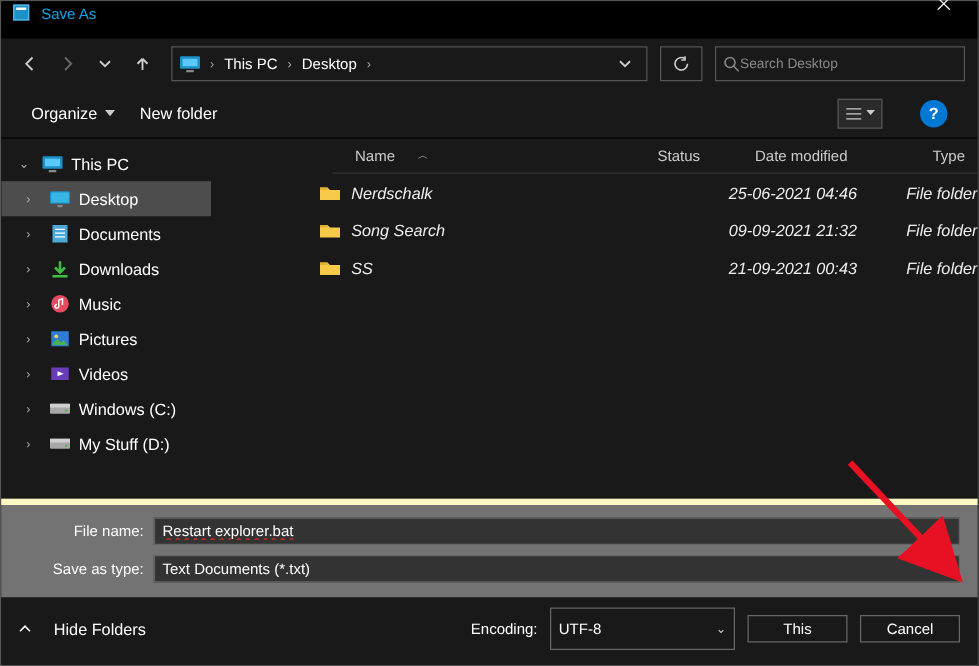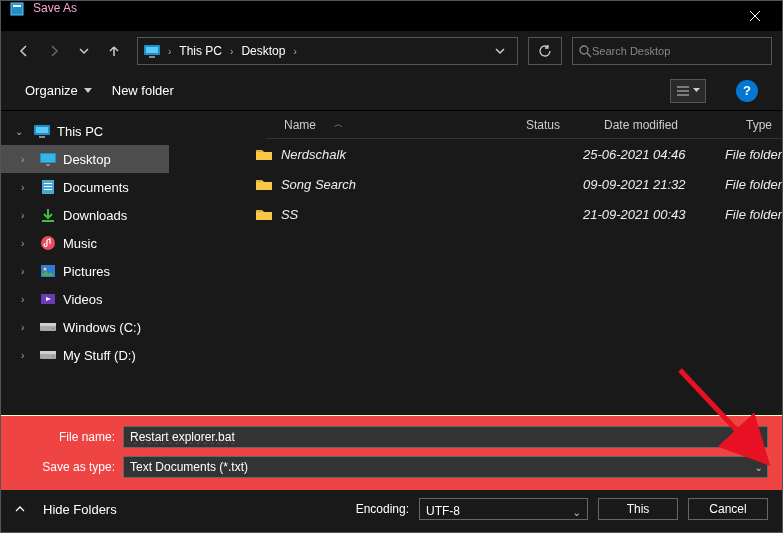--- a/index.html
+++ b/index.html
@@ -1,18 +1,18 @@
 <!DOCTYPE html>
 <html><head>
 <meta charset="utf-8">
 <style>
 * { box-sizing: border-box; margin: 0; padding: 0; font-family: "Segoe UI", Arial, sans-serif; }
 body { background: #2a2a2a; width: 783px; height: 533px; overflow: hidden; position: relative; }
 .window { width: 783px; height: 533px; background: #1c1c1c; border: 1px solid #555; display: flex; flex-direction: column; }
-.titlebar { height: 30px; background: #000; display: flex; align-items: flex-start; padding: 0 4px; color: #f9a8d4; font-size: 12px; }
+.titlebar { height: 30px; background: #000; display: flex; align-items: flex-end; padding: 13px 4px; color: #0ea5e9; font-size: 12px; }
 .titlebar .ticon { width: 16px; height: 16px; margin: 0 8px 0 4px; display:flex; align-items:center; justify-content:center;}
 .titlebar .spacer { flex: 1; }
 .titlebar .close { width: 46px; height: 30px; display: flex; align-items: center; justify-content: center; cursor: pointer; }
 
 .navrow { height: 40px; background: #191919; display: flex; align-items: center; gap: 4px; padding: 6px 10px; }
 .navbtn { width: 26px; height: 26px; display:flex; align-items:center; justify-content:center; color:#ccc; cursor:pointer;}
 .navbtn.disabled { color:#666; }
 .addr { flex:1; display:flex; align-items:center; border:1px solid #555; background:#191919; height:28px; padding:0 4px; margin:0 6px; }
 .addr .pcicon { width:20px; height:20px; margin-right:4px; display:flex;align-items:center;justify-content:center;}
 .addr .crumb { color:#fff; font-size:12px; padding:0 6px; cursor:pointer; }
@@ -48,33 +48,33 @@
 .files { flex:1; overflow:auto; position:relative;font-style:italic;}
 .file-row { display:flex; height:30px; align-items:center; color:#eee; font-size:13px; cursor:pointer;}
 .file-row .ficon { width:18px; height:16px; margin:0 8px 0 10px; display:flex;align-items:center;justify-content:center;}
 .f-name { width:250px; display:flex; align-items:center;}
 .f-status { width:78px; }
 .f-date { width:142px; padding-left:10px;}
 .f-type { flex:1; padding-left:10px;}
 .hscroll { height:14px; border-top:1px solid #333; background:#191919; margin:0 2px 2px 2px; position:relative;}
 .hthumb { position:absolute; left:0; top:2px; height:10px; width:35%; background:#4d4d4d;}
 
-.bottom { background:#ef4444; padding:10px 14px 4px 14px; border-top:1px solid #fef9c3;}
+.bottom { background:#737373; padding:10px 14px 4px 14px; border-top:5px solid #fef9c3;}
 .frow { display:flex; align-items:center; margin-bottom:8px; }
 .flabel { width:108px; text-align:right; color:#fff; font-size:12px; padding-right:8px;}
 .finput { flex:1; height:22px; background:#333; border:1px solid #666; color:#fff; font-size:12px; padding:0 6px; outline:none;}
 .finput.underline { text-decoration: underline; text-decoration-color:#c42b1c; text-decoration-style:wavy; text-decoration-thickness:1px;}
 .fselect { flex:1; height:22px; background:#333; border:1px solid #666; color:#fff; font-size:12px; padding:0 6px; position:relative; display:flex; align-items:center; cursor:pointer;}
 .fselect .dd { position:absolute; right:4px; color:#ccc; font-size:10px;}
 
 .actions { display:flex; align-items:center; padding:8px 14px 12px 14px; gap:10px; background:#191919;}
 .hidefolders { color:#fff; font-size:13px; display:flex; align-items:center; gap:18px; cursor:pointer;}
 .actions .flex { flex:1; }
 .enclabel { color:#fff; font-size:12px; }
-.encsel { width:169px; height:22px; background:#191919; border:1px solid #666; color:#fff; font-size:12px; padding:1px 6px; display:flex;align-items:flex-end;position:relative;cursor:pointer;}
+.encsel { width:148px; height:22px; background:#191919; border:1px solid #666; color:#fff; font-size:12px; padding:16px 6px; display:flex;align-items:center;position:relative;cursor:pointer;}
 .encsel .dd { position:absolute; right:6px; font-size:10px; color:#ccc;}
 .btn { width:80px; height:22px; background:#191919; border:1px solid #666; color:#fff; font-size:12px; cursor:pointer; display:flex;align-items:center;justify-content:center;}
 
 .arrow-overlay { position:absolute; pointer-events:none; top:0; left:0; width:783px; height:533px; }
 
 svg { display:block; }
 </style>
 </head>
 <body>
 

